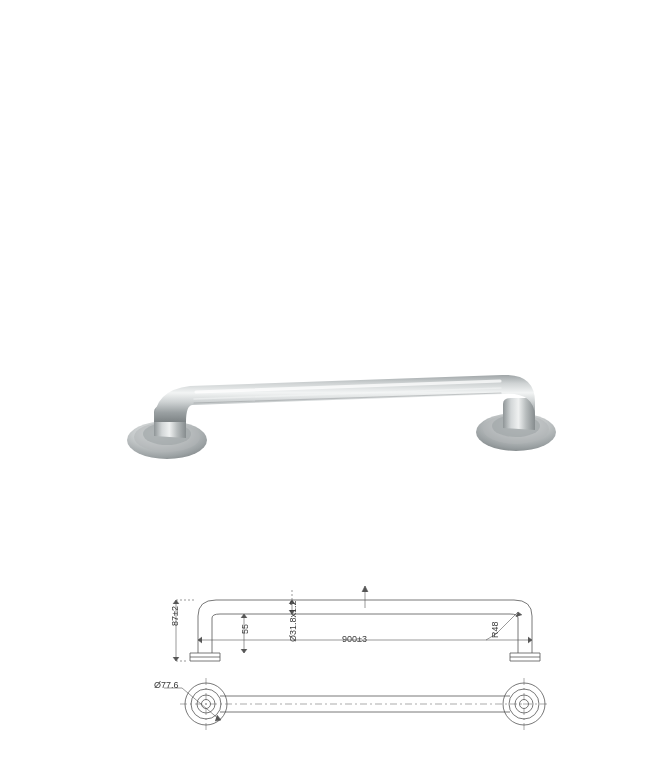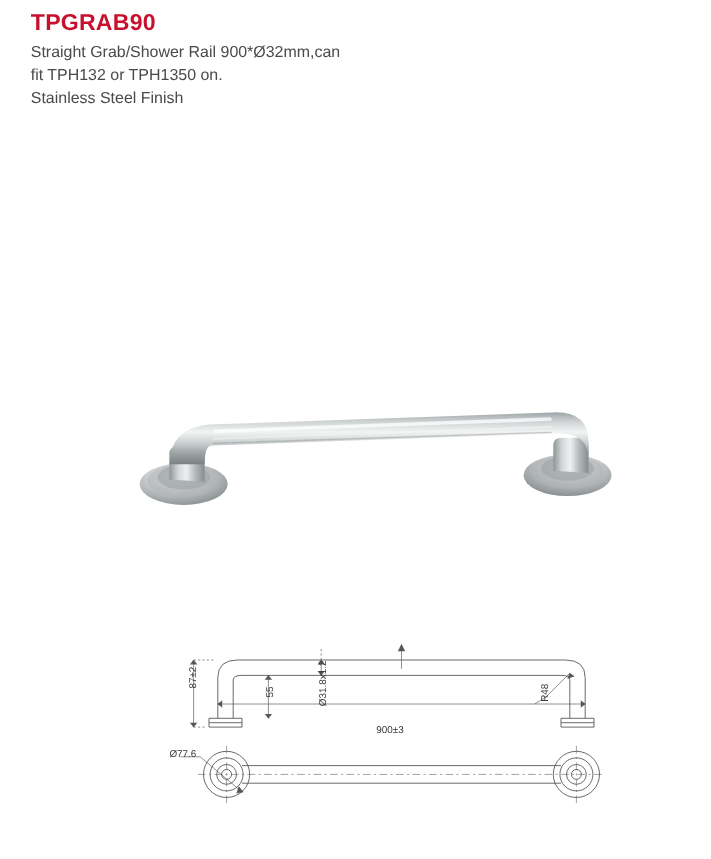--- a/index.html
+++ b/index.html
@@ -67,26 +67,20 @@
   .rot90 {
     transform: rotate(-90deg);
     transform-origin: left top;
   }
 </style>
 </head>
 <body>
 
 <div class="page">
 
-  <div class="header">
-    <div class="product-code">TPGRAB90</div>
-    <div class="desc-line">Straight Grab/Shower Rail 900*Ø32mm,can</div>
-    <div class="desc-line">fit TPH132 or TPH1350 on.</div>
-    <div class="desc-line">Stainless Steel Finish</div>
-  </div>
 
   <div class="photo">
     <svg width="440" height="110" viewBox="0 0 440 110" xmlns="http://www.w3.org/2000/svg">
       <defs>
         <linearGradient id="tubeGrad" x1="0" y1="0" x2="0" y2="1">
           <stop offset="0%" stop-color="#9fa5a7"></stop>
           <stop offset="18%" stop-color="#cfd3d4"></stop>
           <stop offset="38%" stop-color="#f2f4f4"></stop>
           <stop offset="58%" stop-color="#cdd1d2"></stop>
           <stop offset="80%" stop-color="#9aa0a2"></stop>
@@ -230,18 +224,18 @@
         <line x1="100" y1="142" x2="62" y2="110"></line>
         <path d="M97 137 L101 142 L95 143" fill="#555"></path>
         <line x1="62" y1="110" x2="44" y2="110"></line>
       </g>
     </svg>
 
     
     <div class="dim-label rot90" style="left:50px; top:48px;">87±2</div>
     <div class="dim-label rot90" style="left:120px; top:56px;">55</div>
     <div class="dim-label rot90" style="left:168px; top:64px;">Ø31.8x1.2</div>
-    <div class="dim-label" style="left:222px; top:80px;">900±3</div>
+    <div class="dim-label" style="left:222px; top:56px;">900±3</div>
     <div class="dim-label rot90" style="left:370px; top:60px;">R48</div>
     <div class="dim-label" style="left:12px; top:102px;margin-left:22px;">Ø77.6</div>
   </div>
 
 </div>
 
 </body></html>

